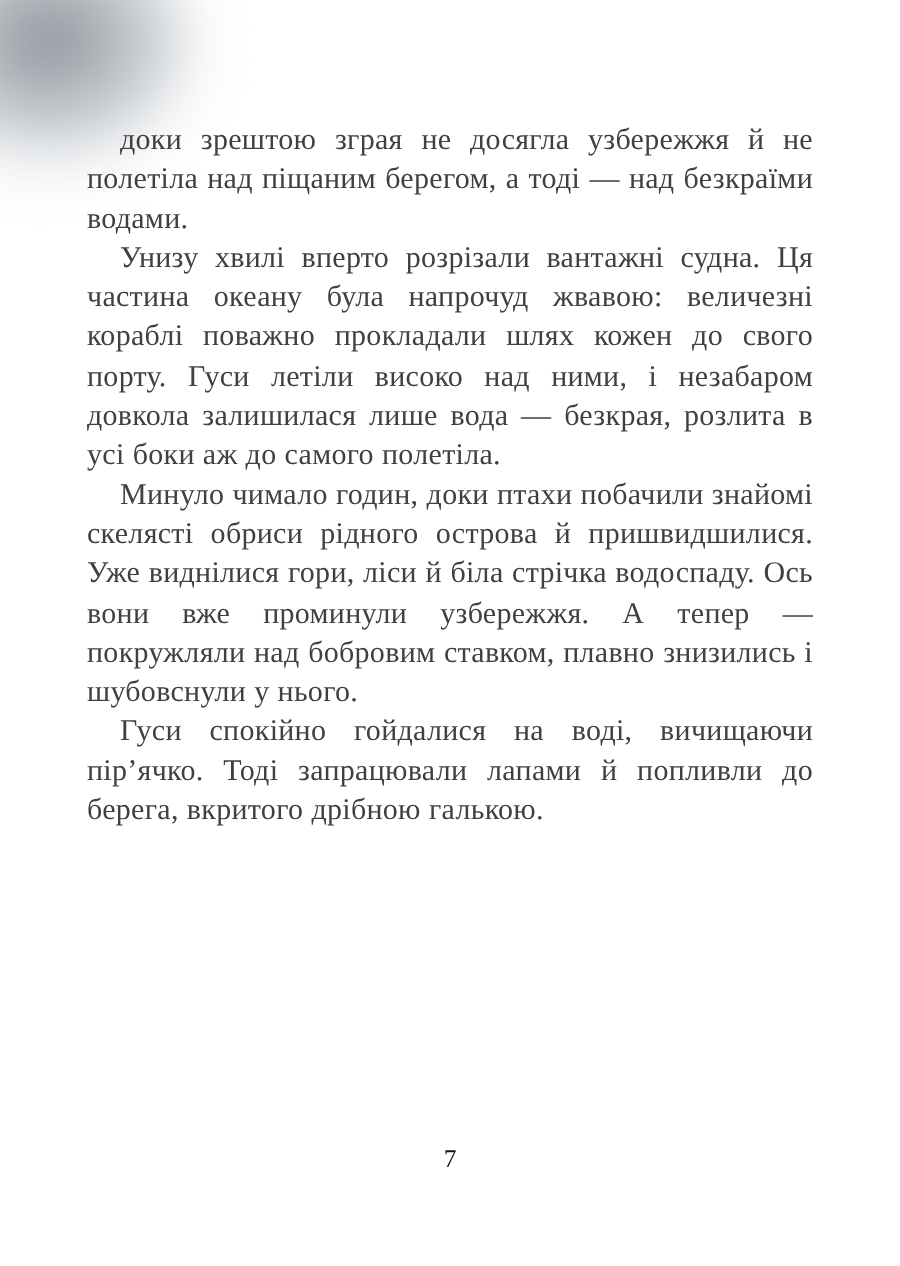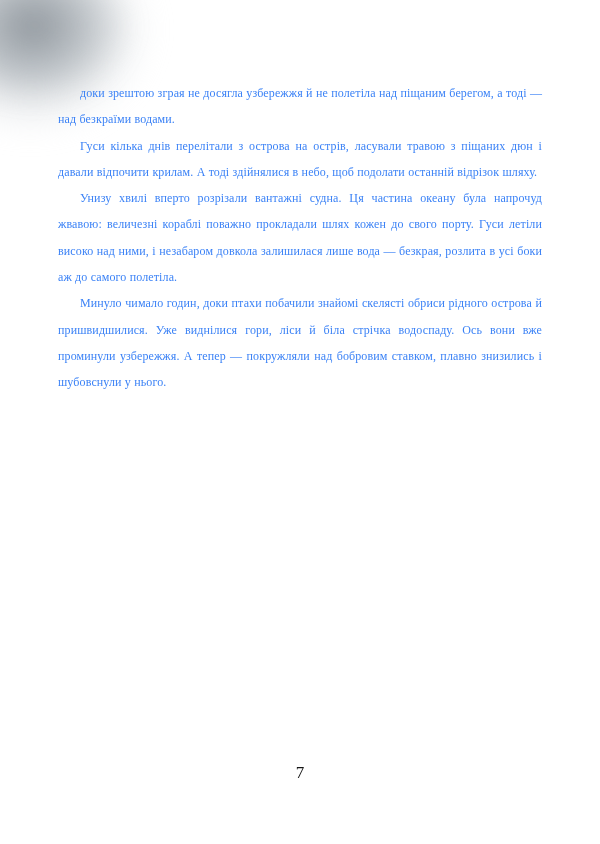--- a/index.html
+++ b/index.html
@@ -57,23 +57,23 @@
     left: 58px;
     top: 80px;
     width: 484px;
   }
 
   p.para {
     margin: 0;
     text-indent: 22px;
     text-align: justify;
     text-align-last: left;
-    font-size: 12px;
+    font-size: 20px;
     line-height: 26.3px;
-    color: #3b82f6;
+    color: #404040;
     letter-spacing: 0.01em;
     word-spacing: 0.01em;
     -webkit-font-smoothing: antialiased;
   }
 
   .folio {
     position: absolute;
     top: 764px;
     left: 0;
     width: 600px;
@@ -86,20 +86,20 @@
 </head>
 <body>
 
 <div class="page">
 
   <div class="smudge"></div>
   <div class="smudge2"></div>
 
   <div class="text-block">
     <p class="para">доки зрештою зграя не досягла узбережжя й не полетіла над піщаним берегом, а тоді — над безкраїми водами.</p>
-    <p class="para">Гуси кілька днів перелітали з острова на острів, ласували травою з піщаних дюн і давали відпочити крилам. А тоді здійнялися в небо, щоб подолати останній відрізок шляху.</p>
     <p class="para">Унизу хвилі вперто розрізали вантажні судна. Ця частина океану була напрочуд жвавою: величезні кораблі поважно прокладали шлях кожен до свого порту. Гуси летіли високо над ними, і незабаром довкола залишилася лише вода — безкрая, розлита в усі боки аж до самого полетіла.</p>
     <p class="para">Минуло чимало годин, доки птахи побачили знайомі скелясті обриси рідного острова й пришвидшилися. Уже виднілися гори, ліси й біла стрічка водоспаду. Ось вони вже проминули узбережжя. А тепер — покружляли над бобровим ставком, плавно знизились і шубовснули у нього.</p>
+    <p class="para">Гуси спокійно гойдалися на воді, вичищаючи пір’ячко. Тоді запрацювали лапами й попливли до берега, вкритого дрібною галькою.</p>
   </div>
 
   <div class="folio">7</div>
 
 </div>
 
 </body></html>

